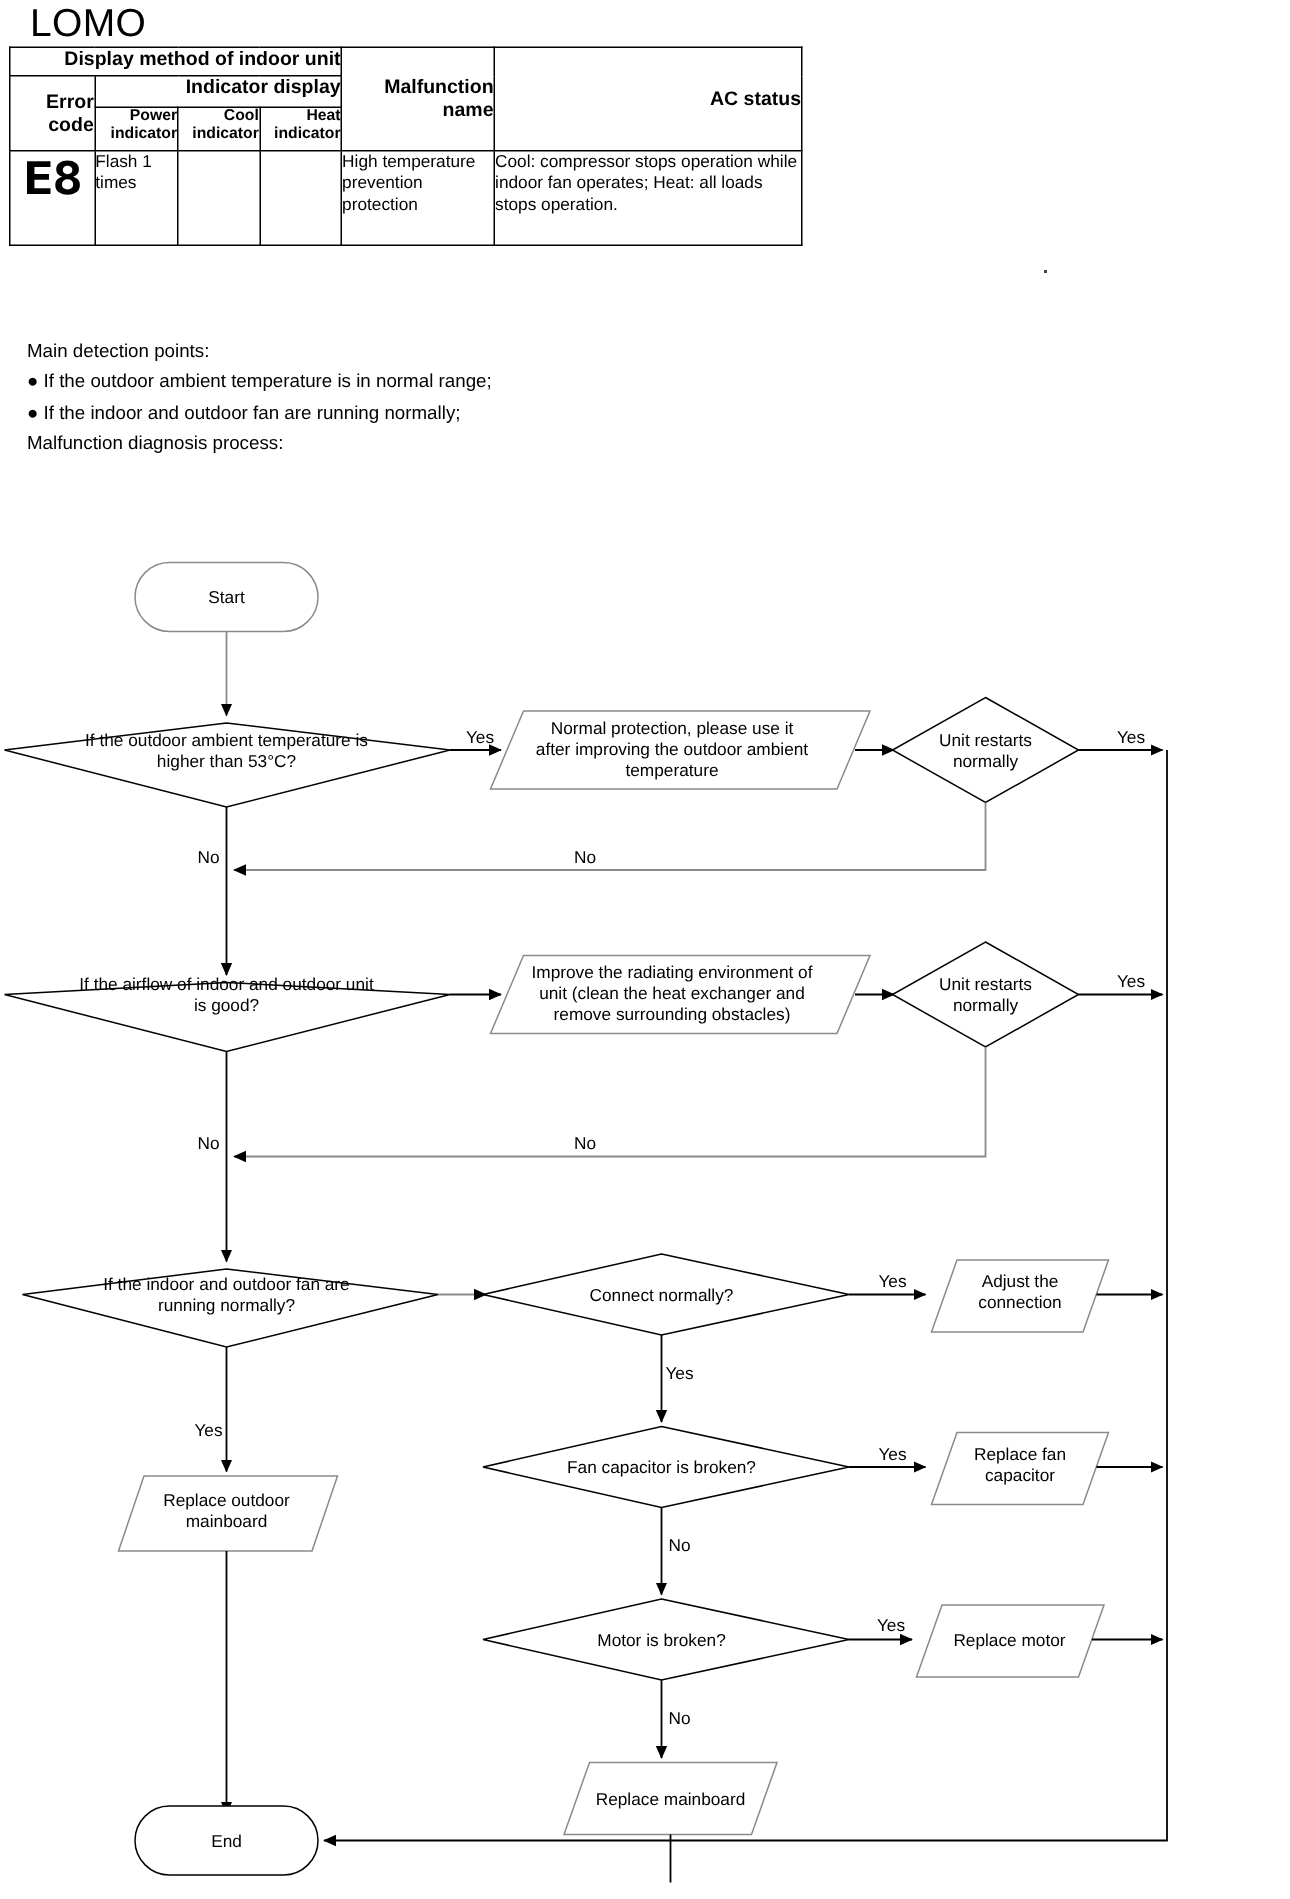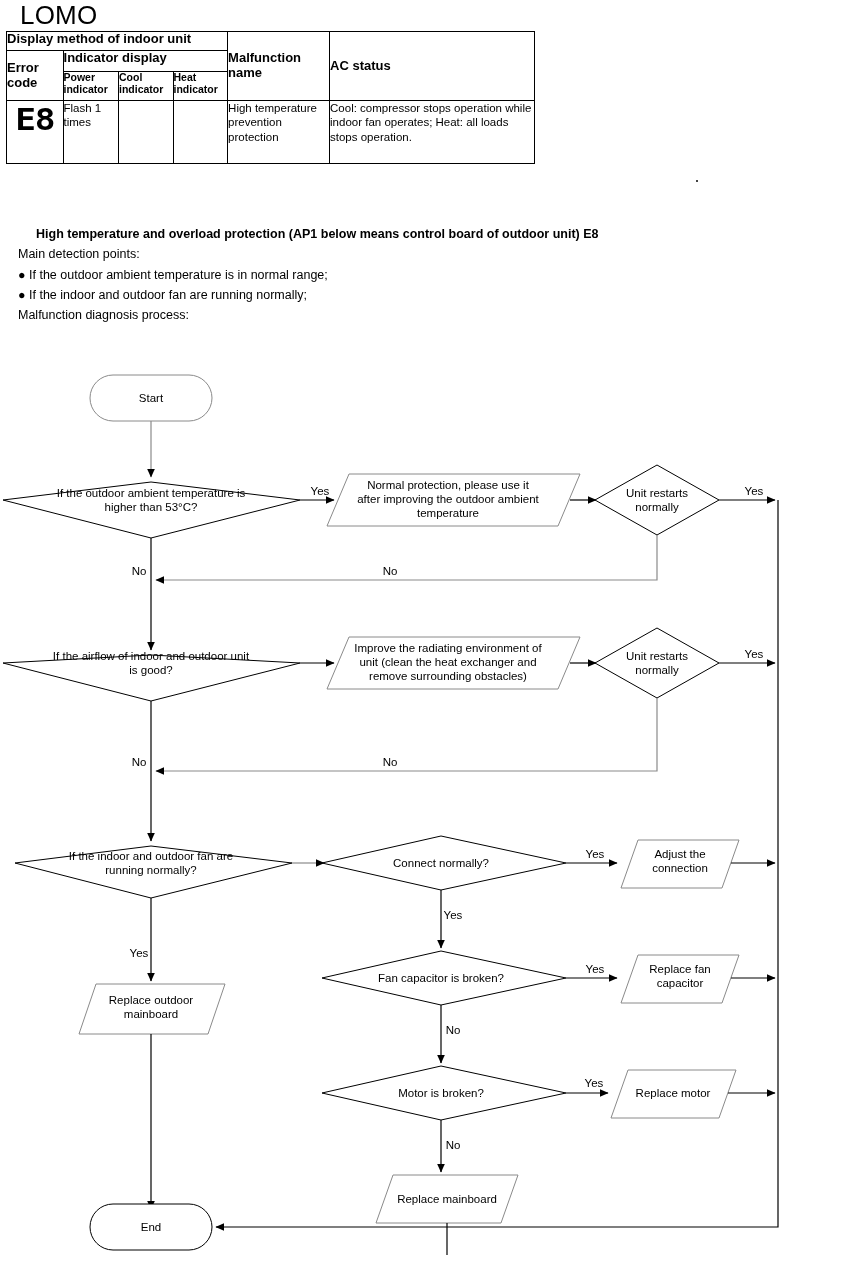--- a/index.html
+++ b/index.html
@@ -8,21 +8,21 @@
   #page{position:relative;width:860px;height:1266px;overflow:hidden;}
 
   
   .brand{position:absolute;left:20px;top:2px;font-size:26px;letter-spacing:.2px;
          font-family:"Liberation Sans",sans-serif;color:#000;line-height:1;}
 
   
   .tbl{position:absolute;left:6px;top:31px;border-collapse:collapse;
        table-layout:fixed;}
   .tbl td,.tbl th{border:1px solid #000;padding:0;vertical-align:top;}
-  .hd{text-align:left;font-weight:bold;font-size:13px;line-height:1.12;
+  .hd{text-align:right;font-weight:bold;font-size:13px;line-height:1.12;
       padding:2px 2px;vertical-align:middle;}
   .hd.sm{font-size:10.5px;}
   .cell{font-size:11.5px;line-height:1.25;padding:3px 4px 2px 4px;
         font-weight:normal;text-align:left;}
   .seg{font-family:"DejaVu Sans Mono",monospace;font-weight:bold;font-size:30px;
        letter-spacing:-1px;text-align:center;line-height:1;padding-top:4px;
        transform:scaleX(1.15);}
   .segwrap{text-align:center;}
 
   
@@ -82,21 +82,20 @@
         <td class="cell"></td>
         <td class="cell">High temperature prevention protection</td>
         <td class="cell">Cool: compressor stops operation while indoor fan operates; Heat: all loads stops operation.</td>
       </tr>
     </tbody>
   </table>
 
   <div class="dot"></div>
 
   <div class="prose">
-    <span class="b">High temperature and overload protection (AP1 below means control board of outdoor unit) E8</span>
     <span class="li">Main detection points:</span>
     <span class="li">● If the outdoor ambient temperature is in normal range;</span>
     <span class="li">● If the indoor and outdoor fan are running normally;</span>
     <span class="li">Malfunction diagnosis process:</span>
   </div>
 
   <svg id="flow" width="860" height="914" viewBox="0 0 860 914">
     <defs>
       <marker id="ar" markerWidth="9" markerHeight="9" refX="8" refY="4.5" orient="auto" markerUnits="userSpaceOnUse">
         <path d="M0,0.7 L8.6,4.5 L0,8.3 z" fill="#000"></path>

